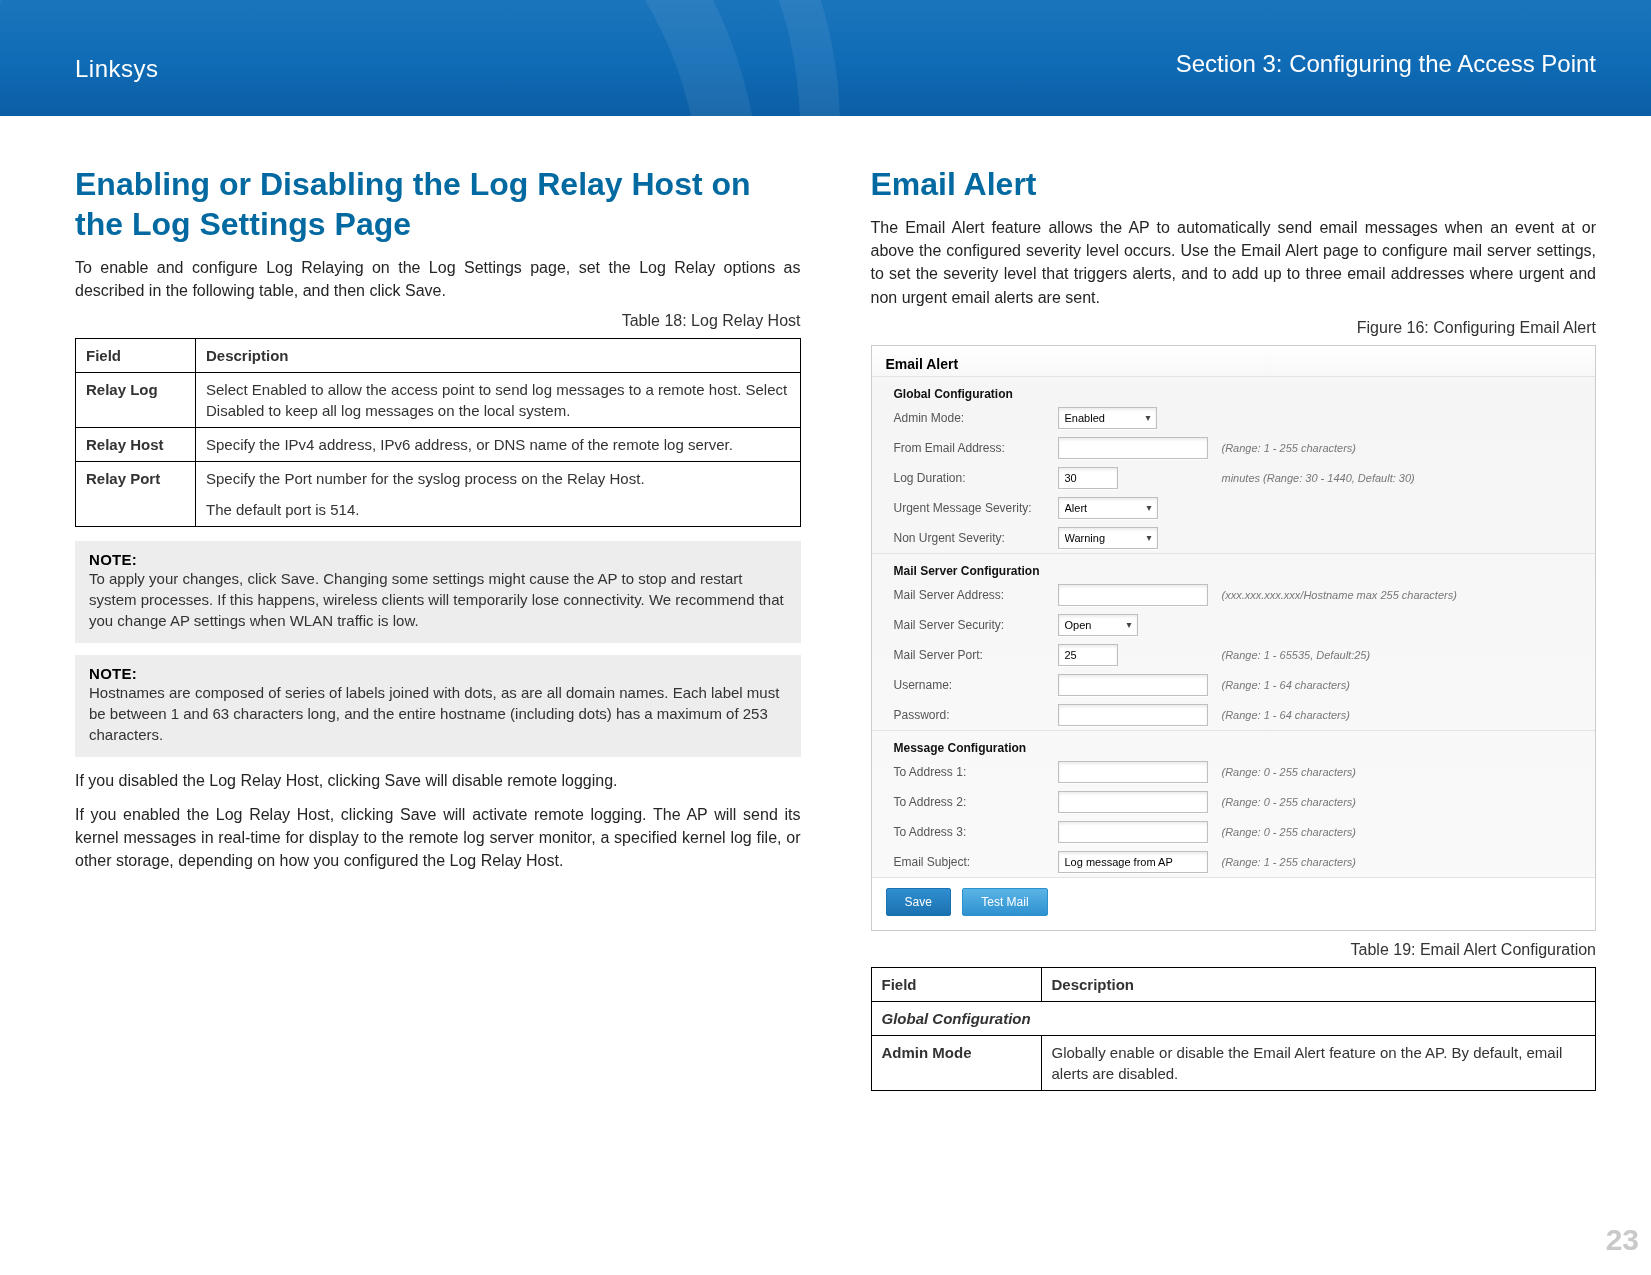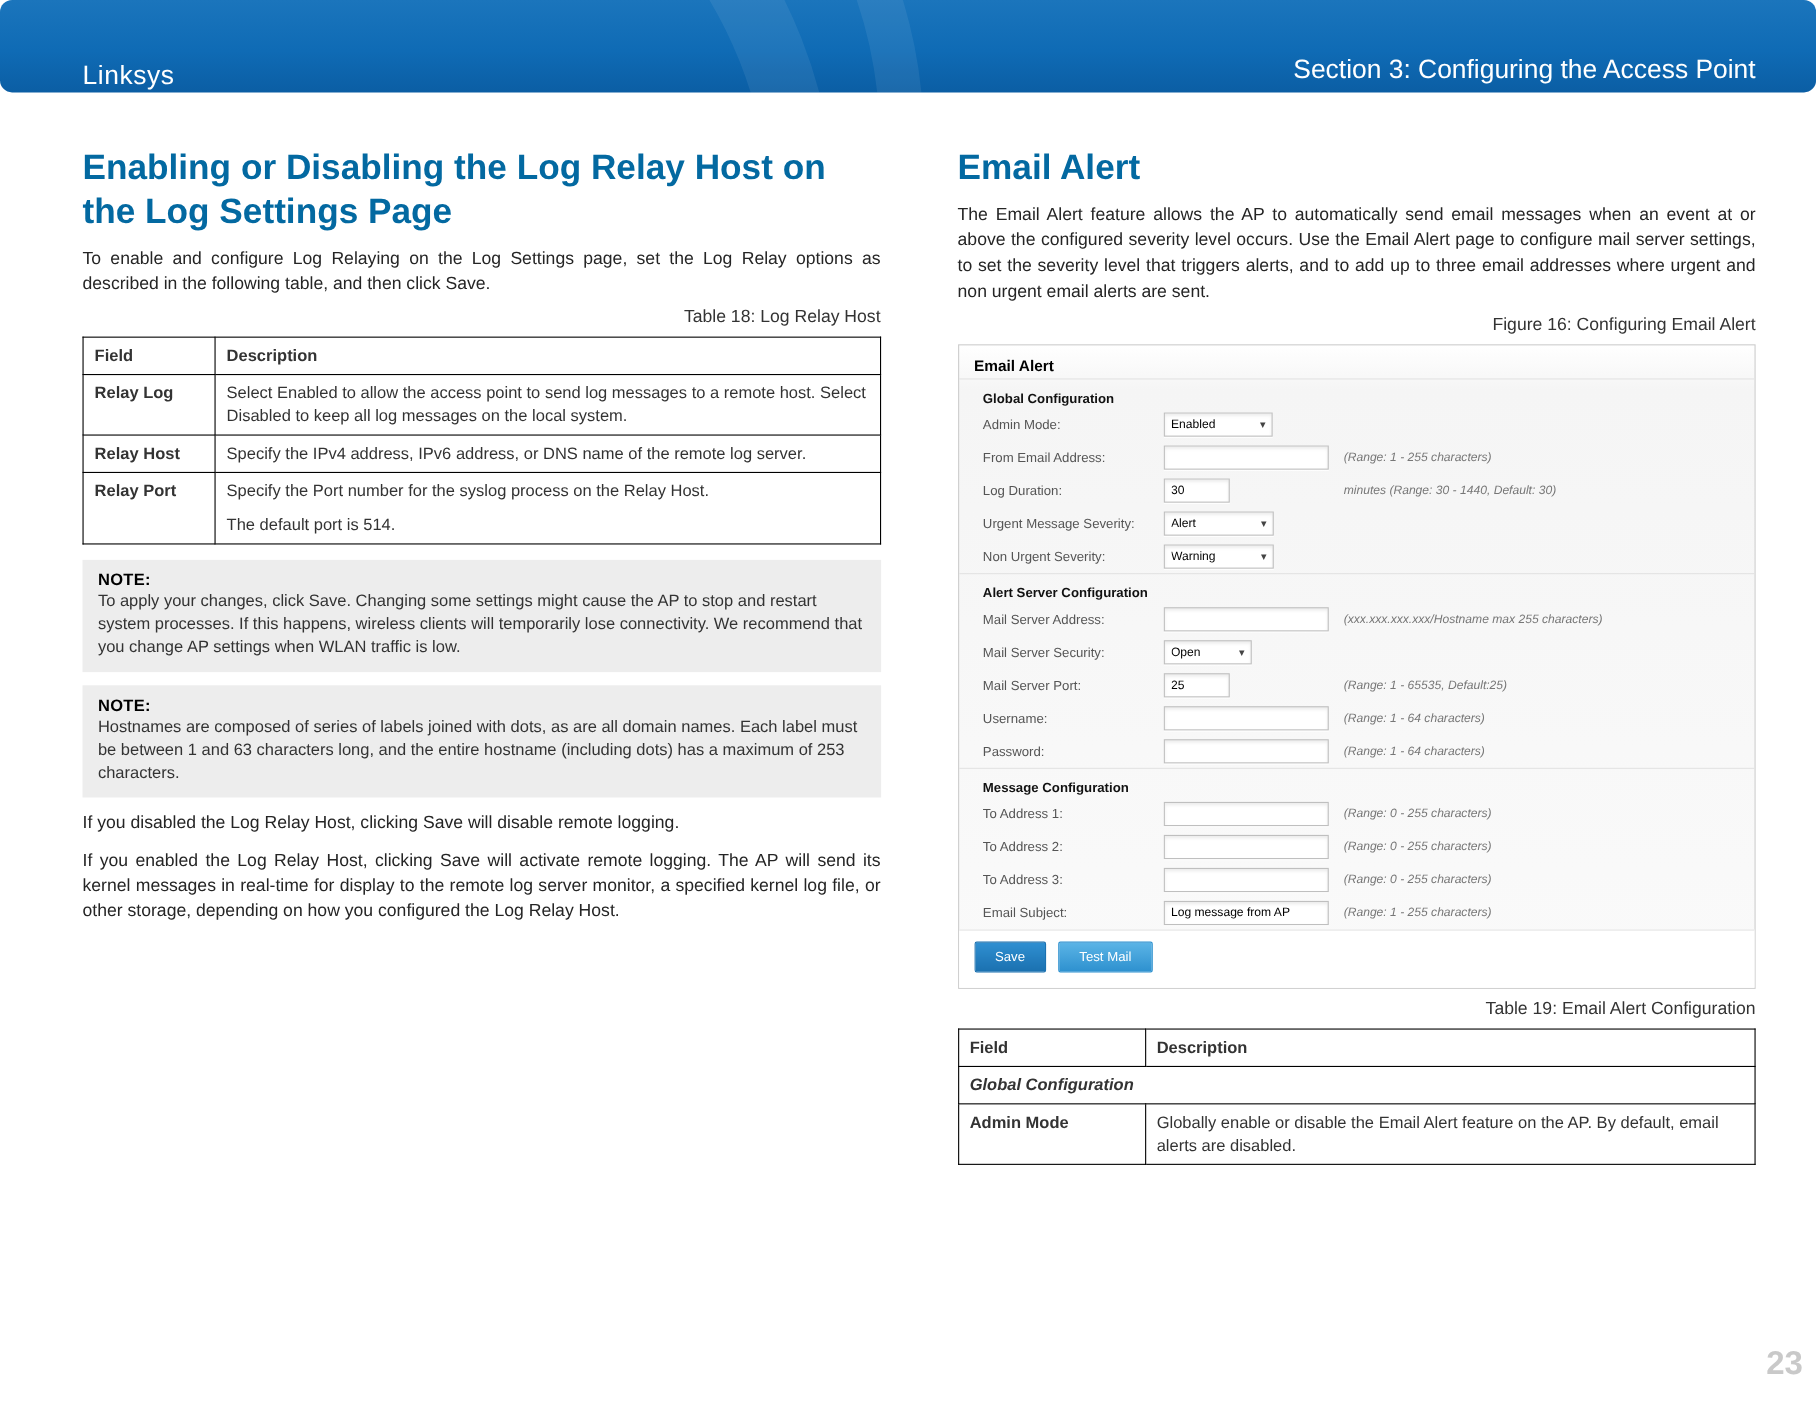--- a/index.html
+++ b/index.html
@@ -7,25 +7,24 @@
       font-family: "Myriad Pro", "Segoe UI", Arial, sans-serif;
       font-size: 14px;
       color: #333;
       width: 1651px;
       height: 1275px;
       background: #fff;
       position: relative;
     }
     
     .banner {
-      height: 84px;
+      height: 116px;
       background: linear-gradient(180deg, #1b75bc 0%, #0f6bb5 55%, #0b5ea4 100%);
       position: relative;
       overflow: hidden;
-      border-radius: 11px;
     }
     .banner .swoosh {
       position: absolute;
       left: -140px; top: -250px;
       width: 900px; height: 900px;
       border: 60px solid rgba(255,255,255,0.07);
       border-radius: 50%;
     }
     .banner .swoosh.s2 { left: -60px; top: -320px; border-width: 40px; }
     .banner .brand {
@@ -216,21 +215,21 @@
       </div>
       <div class="row">
         <div class="lab">Urgent Message Severity:</div>
         <div class="control"><span class="sel-wrap"><select style="width:100px"><option>Alert</option></select><span class="caret">▾</span></span></div>
       </div>
       <div class="row">
         <div class="lab">Non Urgent Severity:</div>
         <div class="control"><span class="sel-wrap"><select style="width:100px"><option>Warning</option></select><span class="caret">▾</span></span></div>
       </div>
 
-      <div class="group">Alert Server Configuration</div>
+      <div class="group">Mail Server Configuration</div>
       <div class="row">
         <div class="lab">Mail Server Address:</div>
         <div class="control"><input type="text" style="width: 150px;"></div>
         <div class="hint">(xxx.xxx.xxx.xxx/Hostname max 255 characters)</div>
       </div>
       <div class="row">
         <div class="lab">Mail Server Security:</div>
         <div class="control"><span class="sel-wrap"><select style="width:80px"><option>Open</option></select><span class="caret">▾</span></span></div>
       </div>
       <div class="row">

